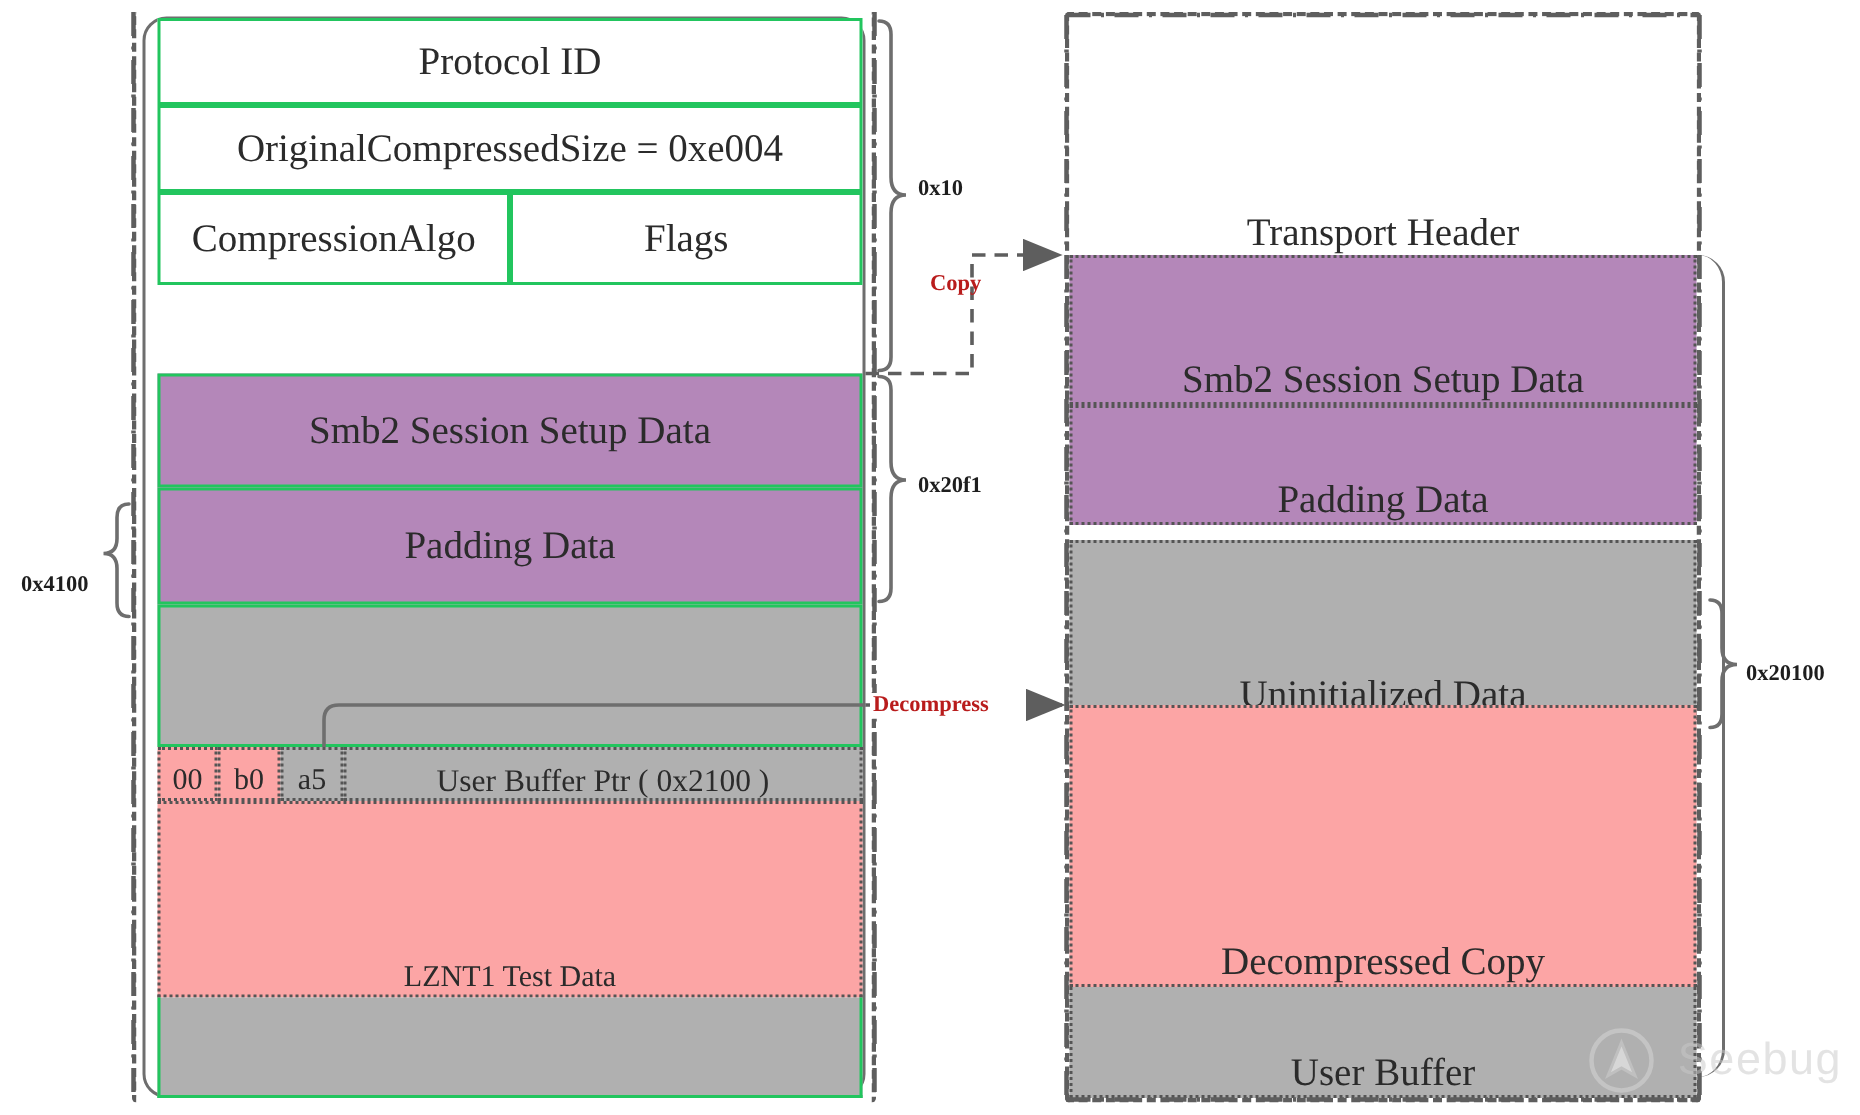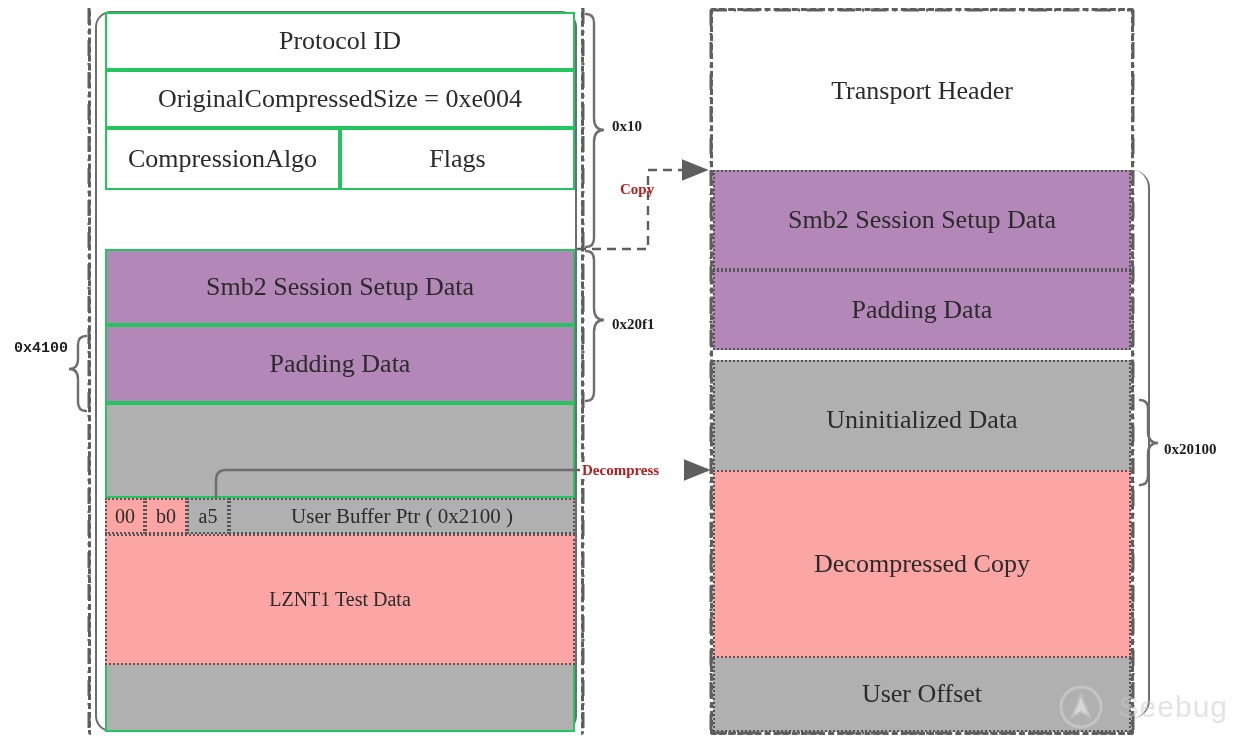--- a/index.html
+++ b/index.html
@@ -23,20 +23,21 @@
     background:#ffffff;
     font-size:26px;
   }
   .lbox.purple{background:#b487b9;}
   .lbox.grey{background:#b0b0b0;}
 
   
   .dotbox{
     border:2px dotted #555555;
     font-size:26px;
+    align-items:flex-end;
   }
   .dotbox.pinklite{background:#fca5a5;}
   .dotbox.grey{background:#b0b0b0;}
   .dotbox.purple{background:#b487b9;}
   .dotbox.white{background:#ffffff;}
 
   
   .dashdot{
     position:absolute;box-sizing:border-box;
     border:3px dashed #5e5e5e;
@@ -157,21 +158,21 @@
 
   <div class="blk dotbox grey" style="left:713px;top:360px;width:418px;height:120px;">
     <span>Uninitialized Data</span>
   </div>
 
   <div class="blk dotbox pinklite" style="left:713px;top:470px;width:418px;height:188px;">
     <span>Decompressed Copy</span>
   </div>
 
   <div class="blk dotbox grey" style="left:713px;top:658px;width:418px;height:74px;border-top:none;">
-    <span>User Offset</span>
+    <span>User Buffer</span>
   </div>
 
   <svg class="ov" viewBox="0 0 1240 743" xmlns="http://www.w3.org/2000/svg">
     <defs>
       <marker id="arw" markerWidth="11" markerHeight="9" refX="10" refY="4.5" orient="auto">
         <path d="M0,0 L11,4.5 L0,9 z" fill="#5e5e5e"></path>
       </marker>
     </defs>
 
     <path d="M89,8 L89,735" stroke="#5e5e5e" stroke-width="3" fill="none" stroke-dasharray="16 7 2 7"></path>
@@ -194,21 +195,21 @@
 
     <path d="M577,470 L600,470" stroke="#5e5e5e" stroke-width="2.4" fill="none"></path>
     <path d="M688,470 L708,470" stroke="#5e5e5e" stroke-width="2.4" fill="none" marker-end="url(#arw)"></path>
 
     <path d="M577,470 L226,470 q-10,0 -10,10 L216,498" stroke="#6e6e6e" stroke-width="2.4" fill="none"></path>
     <path d="M577,496 L226,496" stroke="#6e6e6e" stroke-width="2.4" fill="none" opacity="0"></path>
   </svg>
 
   <div class="lbl" style="left:612px;top:118px;">0x10</div>
   <div class="lbl" style="left:612px;top:316px;">0x20f1</div>
-  <div class="lbl" style="left:14px;top:340px;font-family:Liberation Mono, monospace;">0x4100</div>
+  <div class="lbl" style="left:14px;top:382px;">0x4100</div>
   <div class="lbl" style="left:1164px;top:441px;">0x20100</div>
 
   <div class="arrowlbl" style="left:620px;top:181px;">Copy</div>
   <div class="arrowlbl" style="left:580px;top:462px;background:#ffffff;padding:0 2px;">Decompress</div>
 
   <div id="wm">
     <svg width="44" height="44" viewBox="0 0 44 44">
       <circle cx="22" cy="22" r="20" fill="none" stroke="#d8d8d8" stroke-width="3"></circle>
       <path d="M22 10 L31 32 L22 27 L13 32 Z" fill="#ffffff" stroke="#d0d0d0" stroke-width="2"></path>
     </svg>

